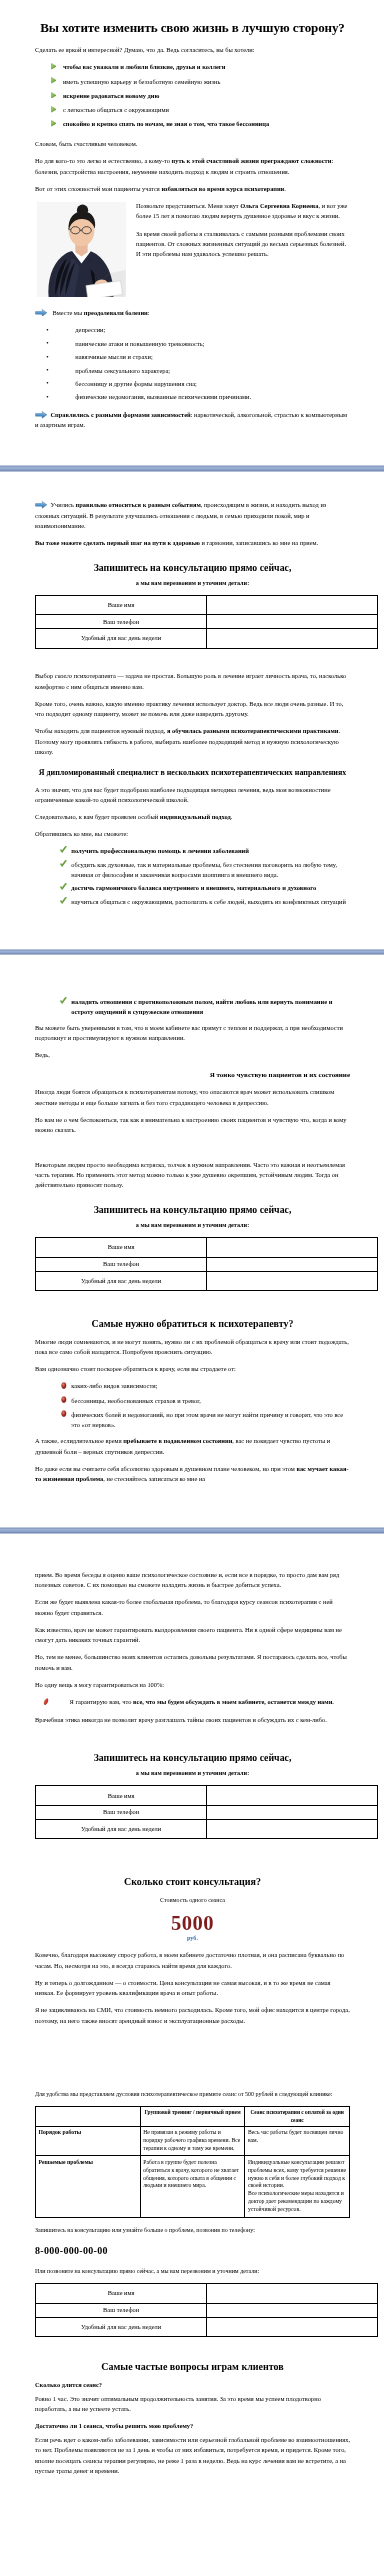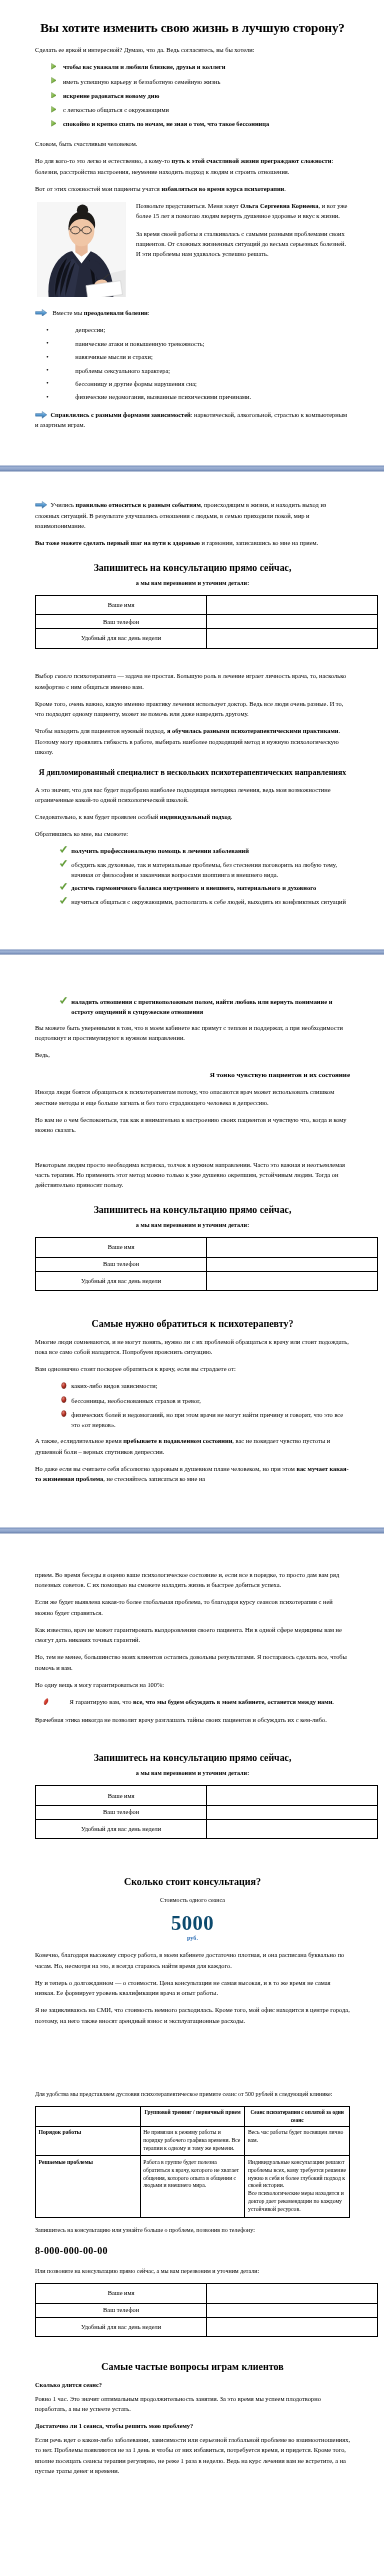--- a/index.html
+++ b/index.html
@@ -274,21 +274,21 @@
 
   
   .price-figure {
     text-align: center;
     margin: 8.2px 0 7.2px 0;
   }
   .price-amount {
     font-family: "Liberation Serif", "DejaVu Serif", serif;
     font-size: 20.6px;
     font-weight: bold;
-    color: #0c4a6e;
+    color: #7f1d1d;
     letter-spacing: 0.5px;
     line-height: 1;
     display: inline-block;
   }
   .price-currency {
     display: block;
     font-size: 6.2px;
     color: #2f6fb5;
     font-weight: bold;
     margin-top: -1px;

